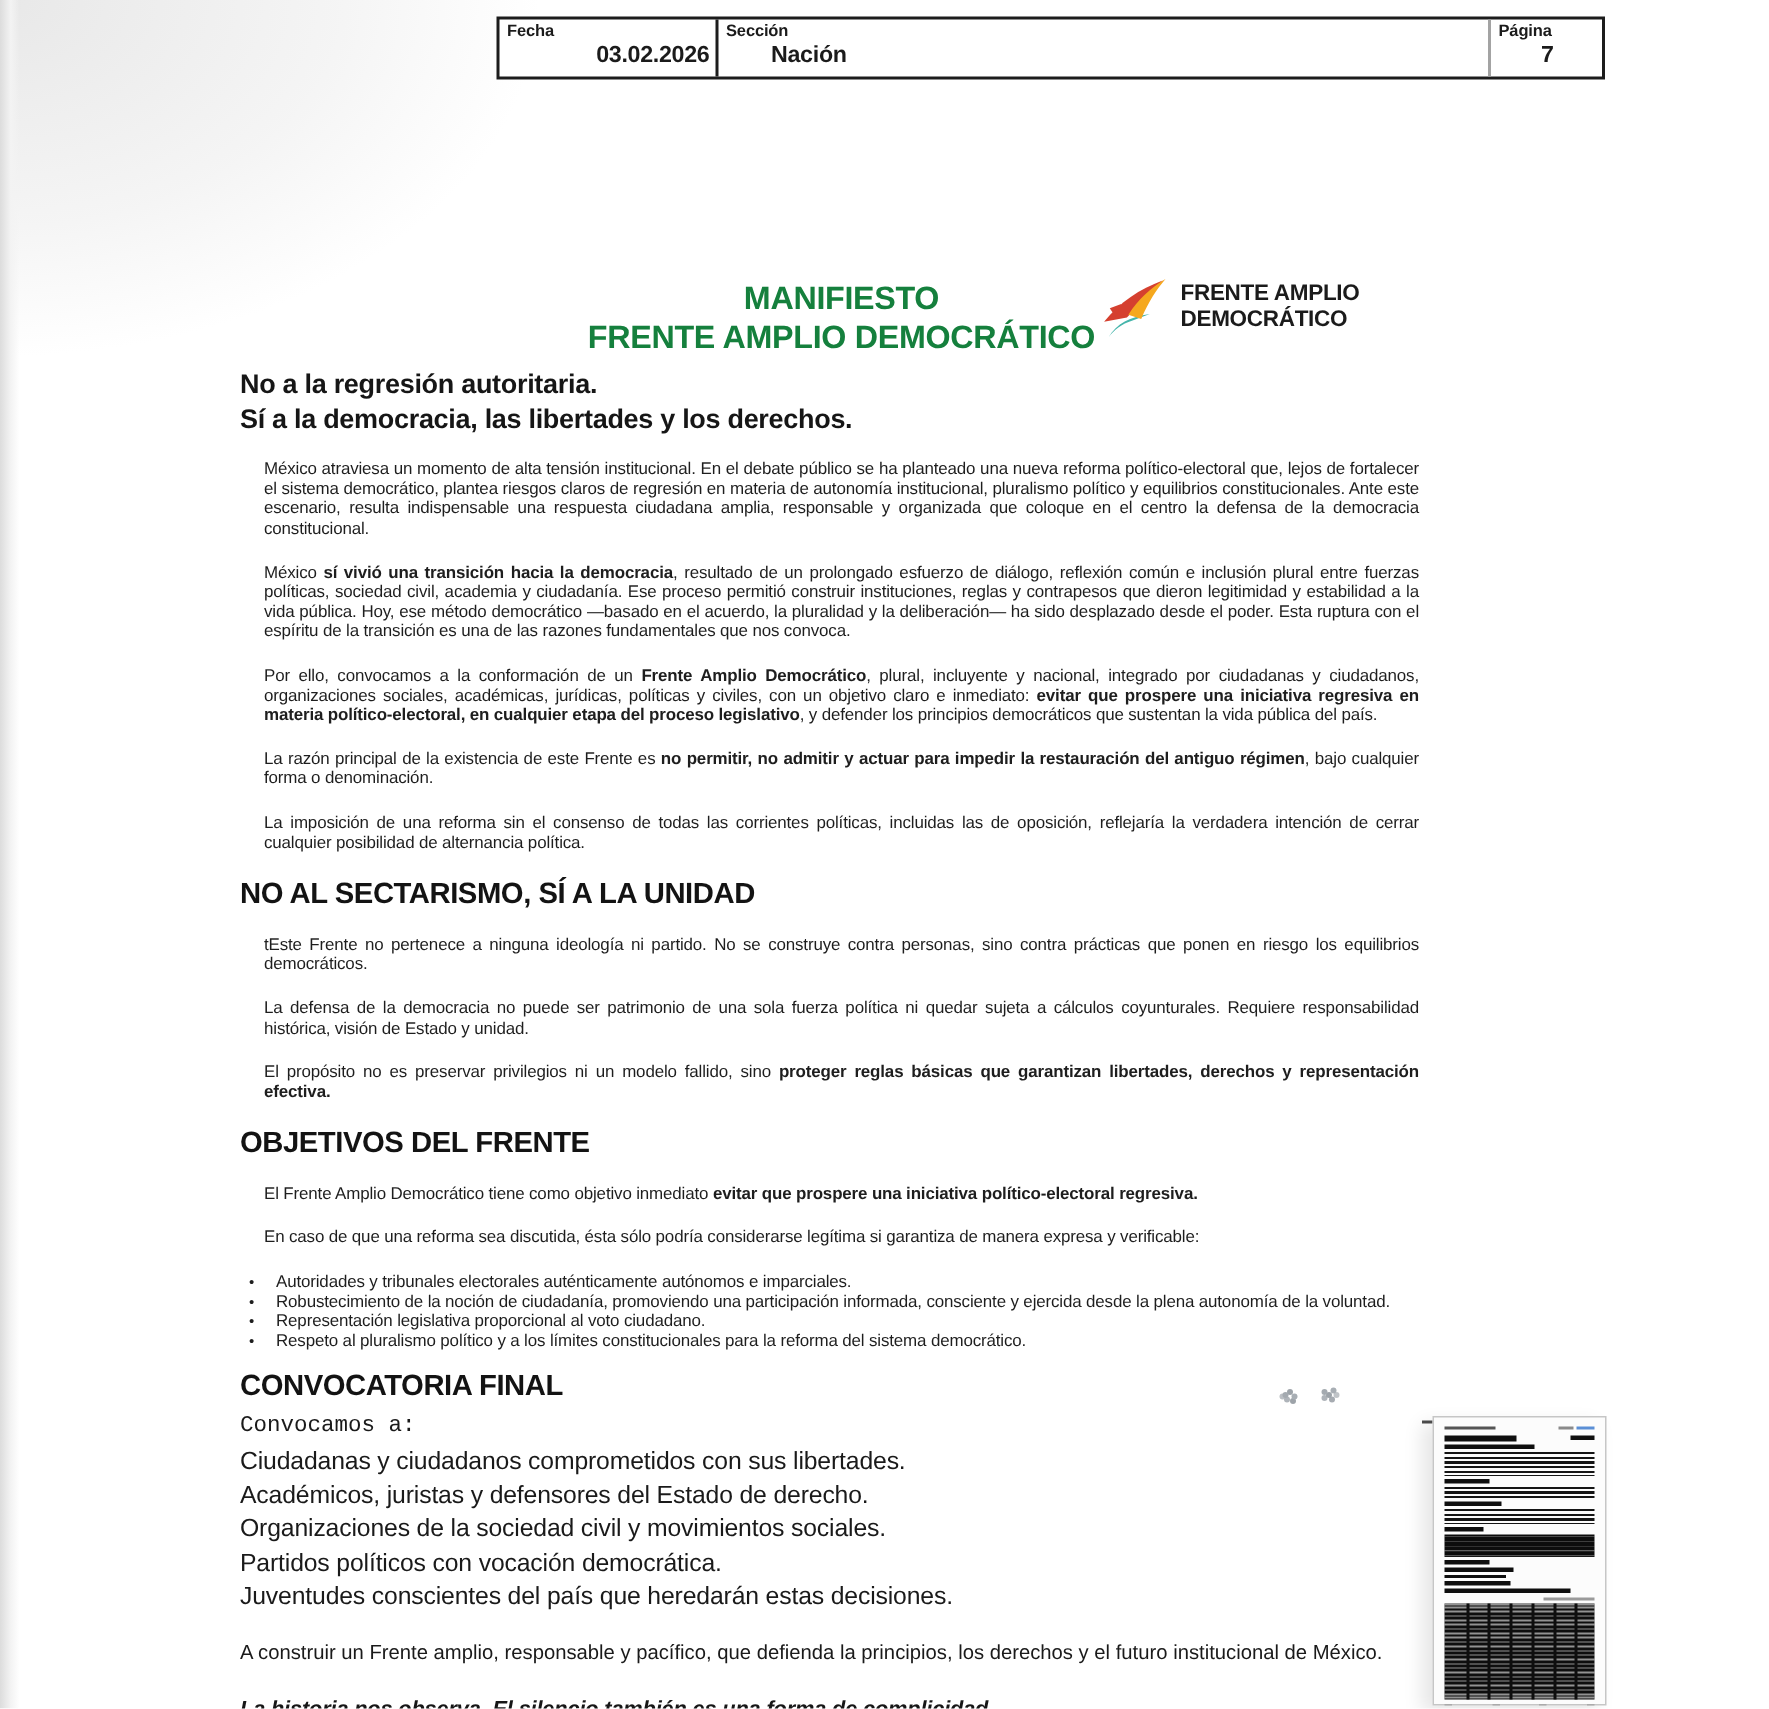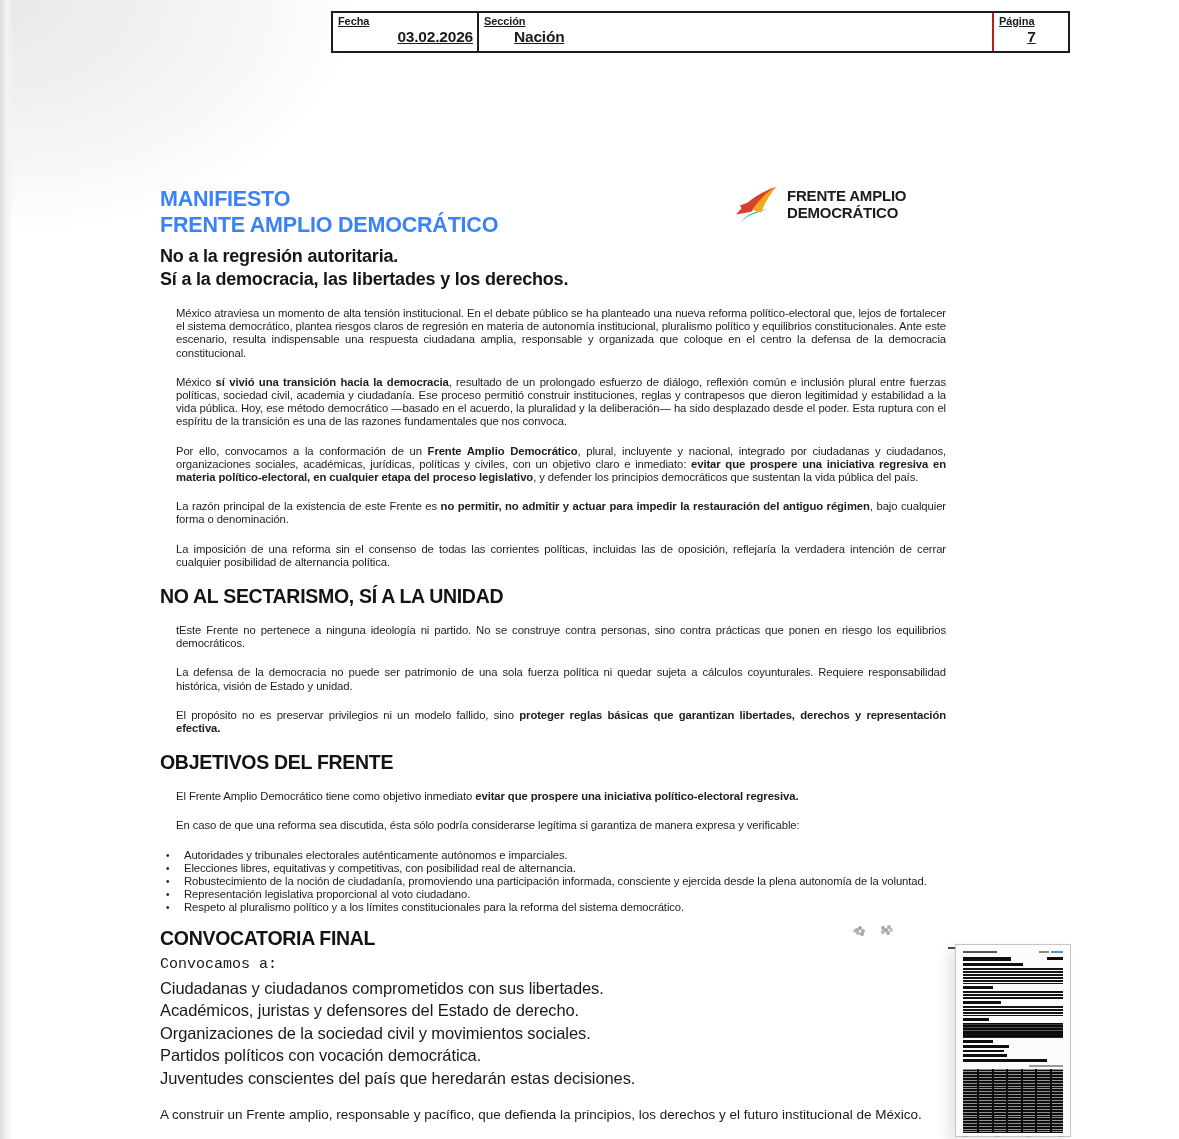--- a/index.html
+++ b/index.html
@@ -10,33 +10,33 @@
   .canvas{position:relative;width:1179px;height:1139px;background:#fff;}
   
   .scan-shade{position:absolute;left:0;top:0;width:520px;height:340px;pointer-events:none;
     background:radial-gradient(ellipse 500px 330px at 0% 0%, #e8e8e8 0%, rgba(232,232,232,.45) 45%, rgba(255,255,255,0) 72%);}
   .scan-edge{position:absolute;left:0;top:0;width:13px;height:100%;pointer-events:none;
     background:linear-gradient(to right,#dcdcdc,#f3f3f3 55%,rgba(255,255,255,0));}
 
   
   .meta-box{position:absolute;left:331px;top:11px;width:739px;height:42px;display:flex;
     border:2px solid #1c1c1c;background:#fff;box-sizing:border-box;}
-  .meta-cell{box-sizing:border-box;padding:2px 4px 0 5px;text-decoration:underline;}
+  .meta-cell{box-sizing:border-box;padding:2px 4px 0 5px;}
   .meta-cell.fecha{width:146px;border-right:2px solid #1c1c1c;}
   .meta-cell.seccion{flex:1;}
-  .meta-cell.pagina{width:76px;border-left:2px solid #b91c1c;}
+  .meta-cell.pagina{width:76px;border-left:2px solid #a3a3a3;}
   .meta-label{font-size:11px;font-weight:bold;letter-spacing:-.1px;}
   .meta-value{font-size:15.5px;font-weight:bold;margin-top:1px;letter-spacing:-.2px;}
   .meta-cell.fecha .meta-value{padding-left:25px;text-align:right;}
   .meta-cell.seccion .meta-value{padding-left:30px;}
   .meta-cell.pagina .meta-value{text-align:center;}
 
   
   .content{position:absolute;left:160px;top:0;width:802px;}
-  .doc-title{margin-top:186px;font-size:21.5px;line-height:26px;font-weight:bold;letter-spacing:-.2px;color:#3b82f6;}
+  .doc-title{margin-top:186px;font-size:21.5px;line-height:26px;font-weight:bold;letter-spacing:-.2px;color:#15803d;text-align:center;}
   .doc-subtitle{margin-top:7px;font-size:18px;line-height:23px;font-weight:bold;letter-spacing:-.2px;color:#161616;}
 
   .bodytext{font-size:11.3px;line-height:13.2px;text-align:justify;color:#1e1e1e;letter-spacing:-.1px;}
   .bodytext p{margin:16px;}
   .intro{margin-top:11px;}
   .sec-h{font-size:19.5px;font-weight:bold;letter-spacing:-.3px;color:#131313;margin:12px 0 6px 0;}
   ul.bullets{list-style:none;margin:0;padding:0;}
   ul.bullets li{position:relative;padding-left:24px;line-height:13.2px;text-align:left;}
   ul.bullets li::before{content:"\2022";position:absolute;left:6px;top:0;font-size:10px;}
 
@@ -141,21 +141,20 @@
       <p><span>La defensa de la democracia no puede ser patrimonio de una sola fuerza política ni quedar sujeta a cálculos coyunturales. Requiere responsabilidad histórica, visión de Estado y unidad.</span></p>
       <p><span>El propósito no es preservar privilegios ni un modelo fallido, sino </span><span style="font-weight: 700;">proteger reglas básicas que garantizan libertades, derechos y representación efectiva.</span></p>
     </div>
 
     <div class="sec-h">OBJETIVOS DEL FRENTE</div>
     <div class="bodytext">
       <p><span>El Frente Amplio Democrático tiene como objetivo inmediato </span><span style="font-weight: 700;">evitar que prospere una iniciativa político-electoral regresiva.</span></p>
       <p><span>En caso de que una reforma sea discutida, ésta sólo podría considerarse legítima si garantiza de manera expresa y verificable:</span></p>
       <ul class="bullets">
         <li>Autoridades y tribunales electorales auténticamente autónomos e imparciales.</li>
-        <li>Elecciones libres, equitativas y competitivas, con posibilidad real de alternancia.</li>
         <li>Robustecimiento de la noción de ciudadanía, promoviendo una participación informada, consciente y ejercida desde la plena autonomía de la voluntad.</li>
         <li>Representación legislativa proporcional al voto ciudadano.</li>
         <li>Respeto al pluralismo político y a los límites constitucionales para la reforma del sistema democrático.</li>
       </ul>
     </div>
 
     <div class="sec-h">CONVOCATORIA FINAL</div>
     <div class="convoca-intro">Convocamos a:</div>
     <div class="convoca-lines">
       <div>Ciudadanas y ciudadanos comprometidos con sus libertades.</div>

